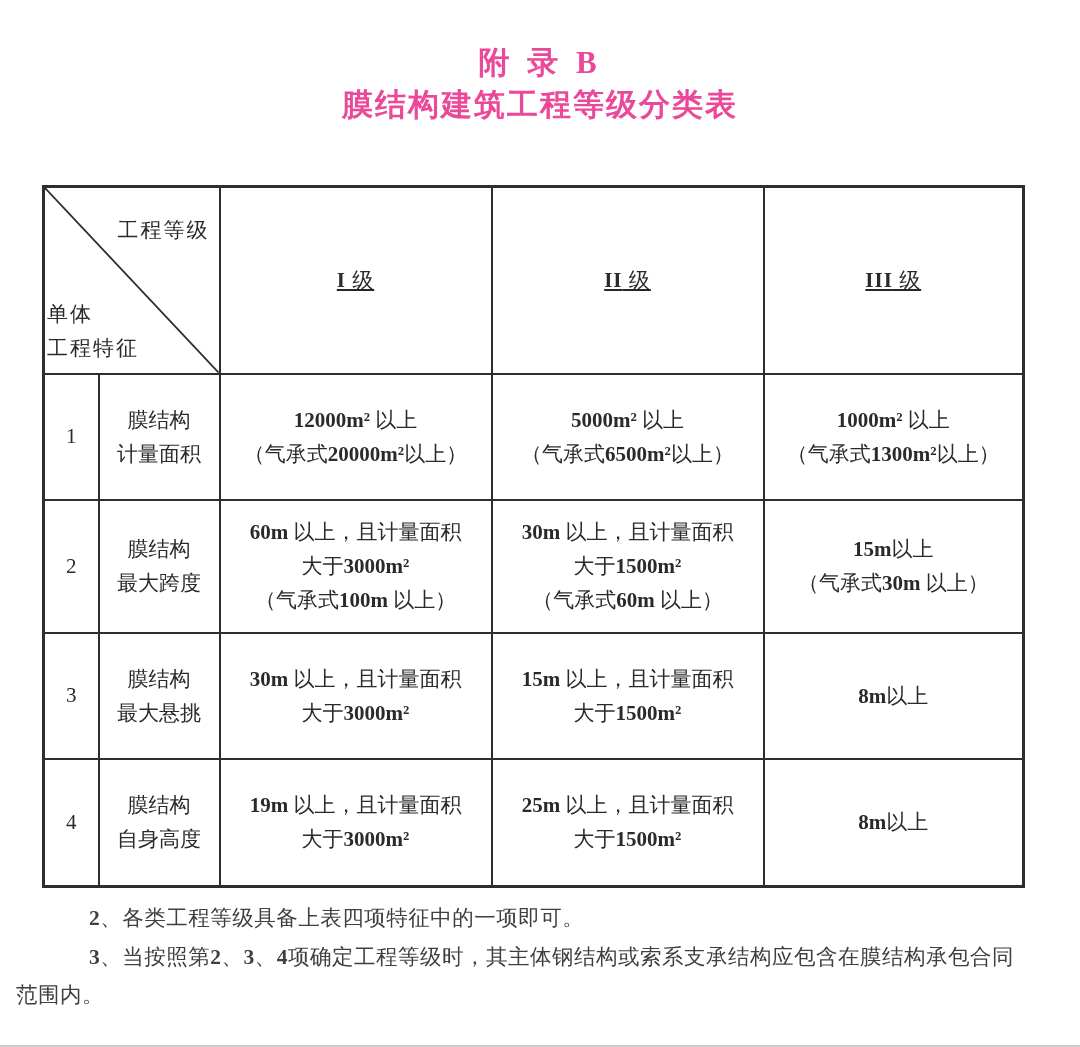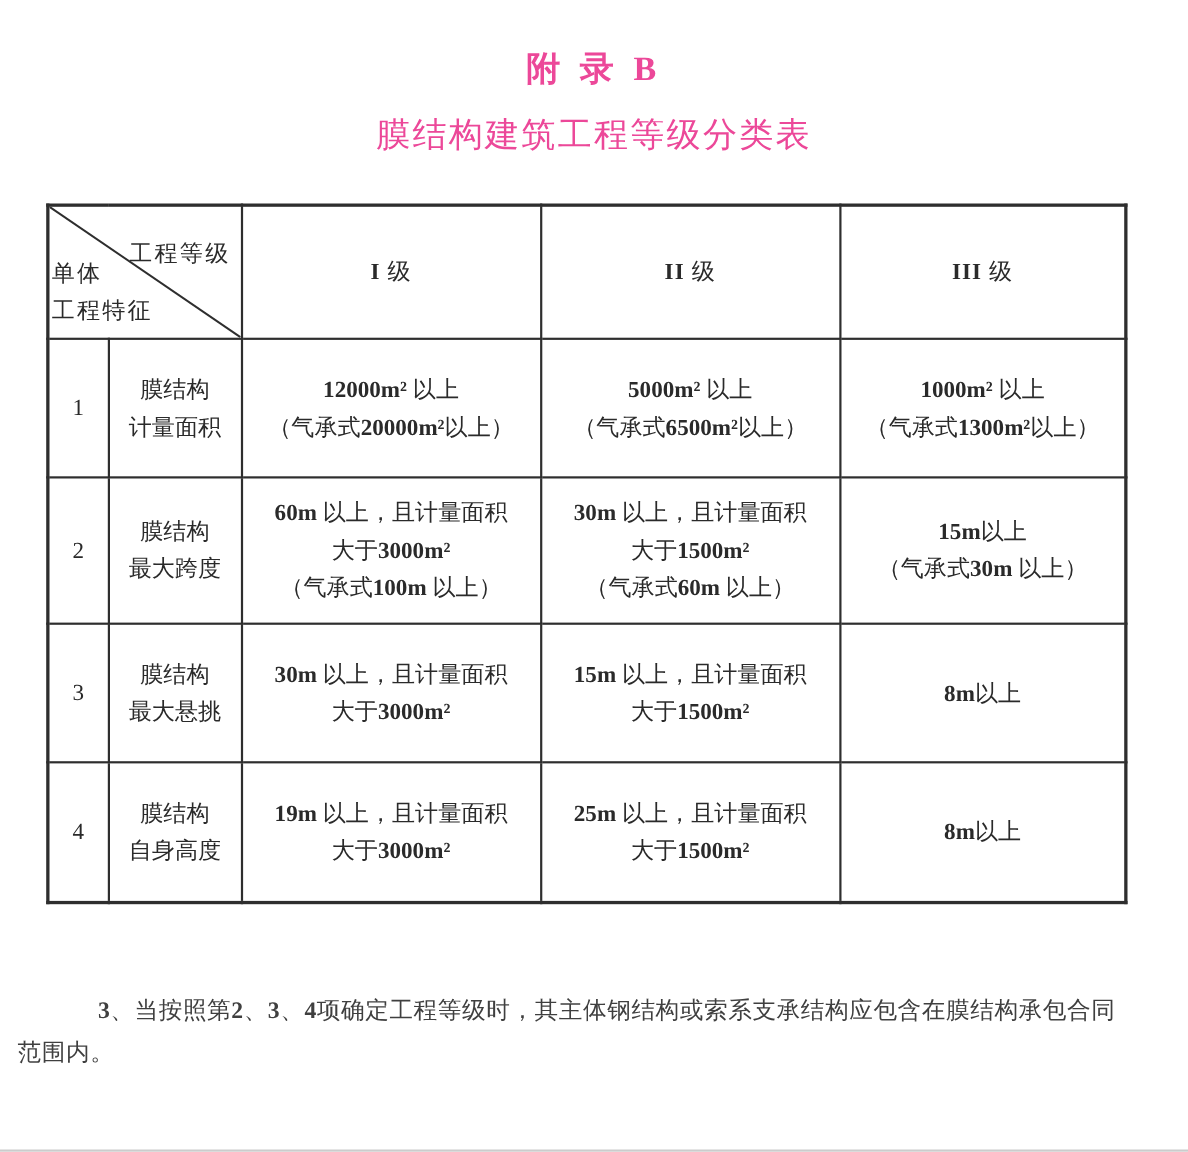--- a/index.html
+++ b/index.html
@@ -3,32 +3,32 @@
 <meta charset="utf-8">
 <style>
   html,body{margin:0;padding:0;}
   body{
     width:1080px;height:1047px;background:#ffffff;position:relative;overflow:hidden;
     font-family:"Liberation Serif","DejaVu Serif",serif;color:#262626;
   }
   
   .titles{position:absolute;top:42px;left:0;width:100%;text-align:center;color:#ec4899;}
   .title1{font-size:31px;font-weight:bold;letter-spacing:5px;}
-  .title2{font-size:31px;font-weight:normal;letter-spacing:2px;margin-top:18px;}
+  .title2{font-size:31px;font-weight:bold;letter-spacing:2px;margin-top:0;}
   
   table.grade{
     position:absolute;left:42px;top:185px;width:980px;
     border-collapse:collapse;table-layout:fixed;
     border:3px solid #2e2e2e;
   }
   .grade th,.grade td{
     border:2px solid #2e2e2e;text-align:center;vertical-align:middle;
     font-size:21px;font-weight:normal;padding:0;color:#2a2a2a;
   }
-  .grade thead tr{height:121px;}
+  .grade thead tr{height:187px;text-decoration:underline;}
   .grade tbody tr:nth-child(1){height:126px;}
   .grade tbody tr:nth-child(2){height:133px;}
   .grade tbody tr:nth-child(3){height:126px;}
   .grade tbody tr:nth-child(4){height:128px;}
   .grade b{font-weight:bold;}
   .no-cell{font-weight:bold;font-size:20px;}
   .line{line-height:34px;}
   .hdr{letter-spacing:1px;}
   
   .corner{position:relative;}
@@ -149,16 +149,17 @@
           <div class="line">大于<b>1500m²</b></div>
         </td>
         <td>
           <div class="line"><b>8m</b>以上</div>
         </td>
       </tr>
     </tbody>
 </table>
 
 <div class="notes">
+    <p class="note"><b>2</b>、各类工程等级具备上表四项特征中的一项即可。</p>
     <p class="note"><b>3</b>、当按照第<b>2</b>、<b>3</b>、<b>4</b>项确定工程等级时，其主体钢结构或索系支承结构应包含在膜结构承包合同范围内。</p>
   </div>
 
 <div class="page-edge"></div>
 
 </body></html>

